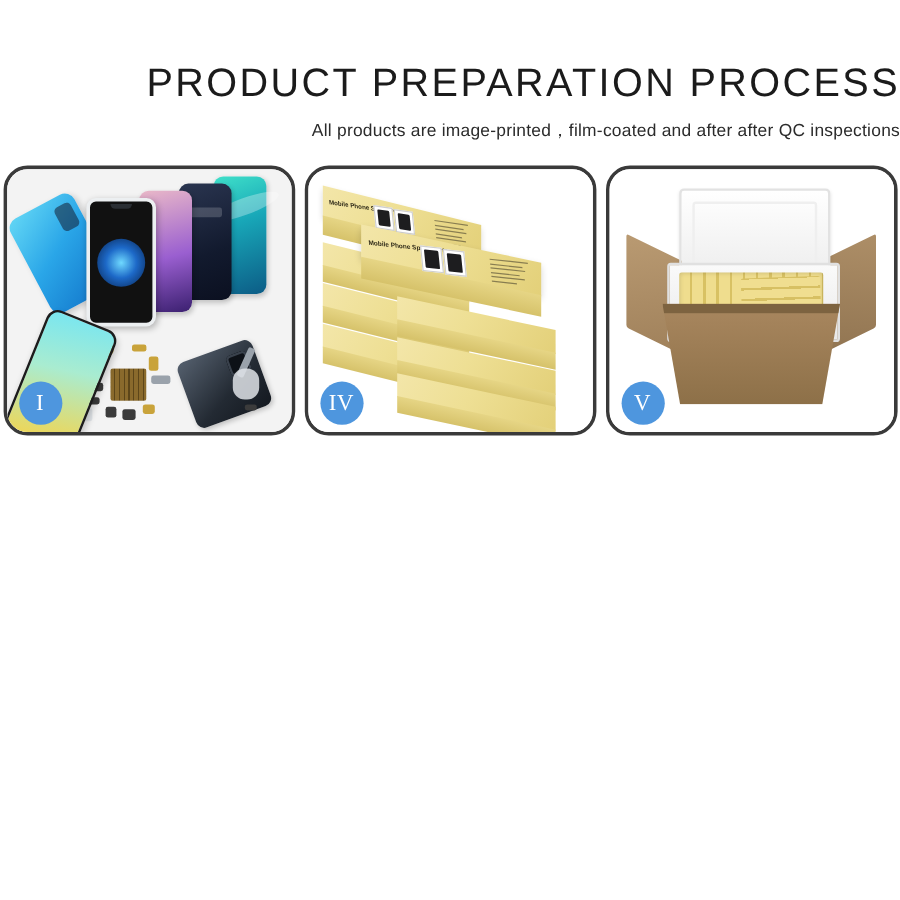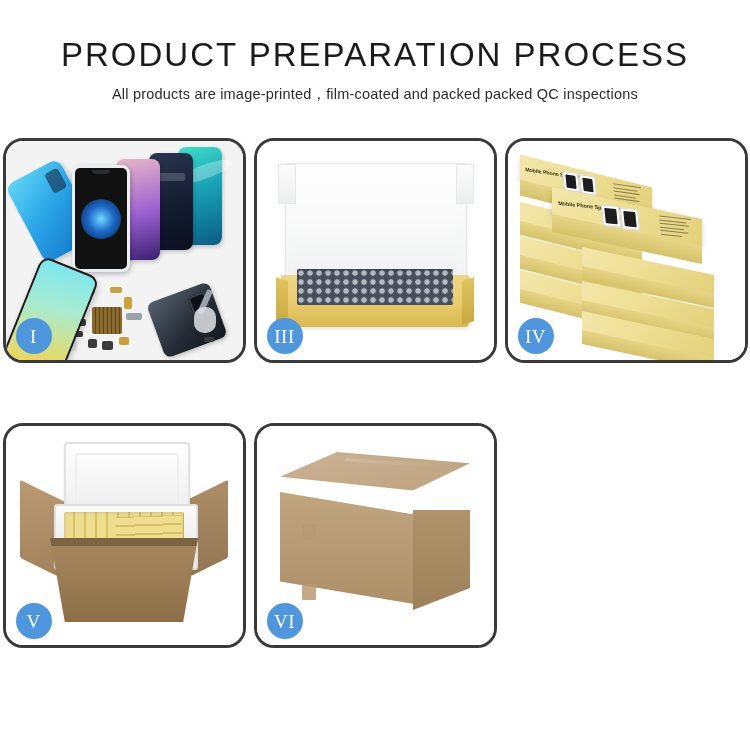--- a/index.html
+++ b/index.html
@@ -6,21 +6,21 @@
   body{
     width:750px;height:750px;
     background:#ffffff;
     font-family:"Liberation Sans", sans-serif;
     overflow:hidden;
     position:relative;
   }
   .page{width:750px;height:750px;position:relative;background:#fff;}
 
   
-  .header{padding-top:38px;text-align:center;}
+  .header{padding-top:52px;text-align:right;}
   .title{
     font-size:33px;letter-spacing:2.0px;font-weight:400;
     color:#1b1b1b;line-height:1.05;
     font-family:"Liberation Sans", sans-serif;
     white-space:nowrap;
   }
   .subtitle{
     margin-top:12px;font-size:14.5px;color:#2b2b2b;font-weight:400;
     letter-spacing:.2px;white-space:nowrap;
   }
@@ -241,21 +241,21 @@
     clip-path:polygon(30% 0,100% 18%,99% 26%,28% 8%);}
   .vi-tape{position:absolute;background:#b79a72;opacity:.85;border-radius:1px;}
 </style>
 </head>
 <body>
 
 <div class="page">
 
   <div class="header">
     <div class="title">PRODUCT PREPARATION PROCESS</div>
-    <div class="subtitle">All products are image-printed，film-coated and packed packed QC inspections</div>
+    <div class="subtitle">All products are image-printed，film-coated and after after QC inspections</div>
   </div>
 
   <div class="grid">
 
     <div class="panel tinted">
       <div class="panel-inner">
         <div class="sceneI">
           <div class="ph ph-a"></div>
           <div class="ph ph-e"></div>
           <div class="ph ph-d"></div>
@@ -279,31 +279,20 @@
           <div class="chip gold" style="left:113px;top:196px;width:10px;height:8px;"></div>
           <div class="chip silver" style="left:196px;top:148px;width:6px;height:26px;transform:rotate(24deg);"></div>
           <div class="chip wht" style="left:188px;top:166px;width:22px;height:26px;border-radius:10px;opacity:.85;"></div>
           <div class="chip" style="left:198px;top:196px;width:10px;height:5px;"></div>
         </div>
       </div>
       <div class="badge">I</div>
     </div>
 
 
-    <div class="panel">
-      <div class="panel-inner">
-        <div class="boxIII">
-          <div class="lidIII"></div>
-          <div class="foamIII"></div>
-          <div class="bubblesIII"></div>
-          <div class="trayIII"></div>
-        </div>
-      </div>
-      <div class="badge">III</div>
-    </div>
 
     <div class="panel">
       <div class="panel-inner">
         <div class="stack">
 
           <div class="sbox" style="left:0px;top:52px;width:122px;height:20px;transform:skewY(14deg);">
               <div class="top"></div>
               <div class="side"></div>
             </div>
           <div class="sbox" style="left:0px;top:86px;width:122px;height:20px;transform:skewY(14deg);">
@@ -380,28 +369,15 @@
           <div class="foamLid"></div>
           <div class="foamBody"></div>
           <div class="yboxes"></div>
           <div class="yboxes2"></div>
           <div class="cartonV"></div>
         </div>
       </div>
       <div class="badge">V</div>
     </div>
 
-    <div class="panel">
-      <div class="panel-inner">
-        <div class="sceneVI">
-          <div class="vi-top"></div>
-          <div class="vi-leftf"></div>
-          <div class="vi-right"></div>
-          <div class="vi-seam"></div>
-          <div class="vi-tape" style="left:22px;top:72px;width:14px;height:16px;"></div>
-          <div class="vi-tape" style="left:22px;top:132px;width:14px;height:16px;"></div>
-        </div>
-      </div>
-      <div class="badge">VI</div>
-    </div>
 
   </div>
 </div>
 
 </body></html>

